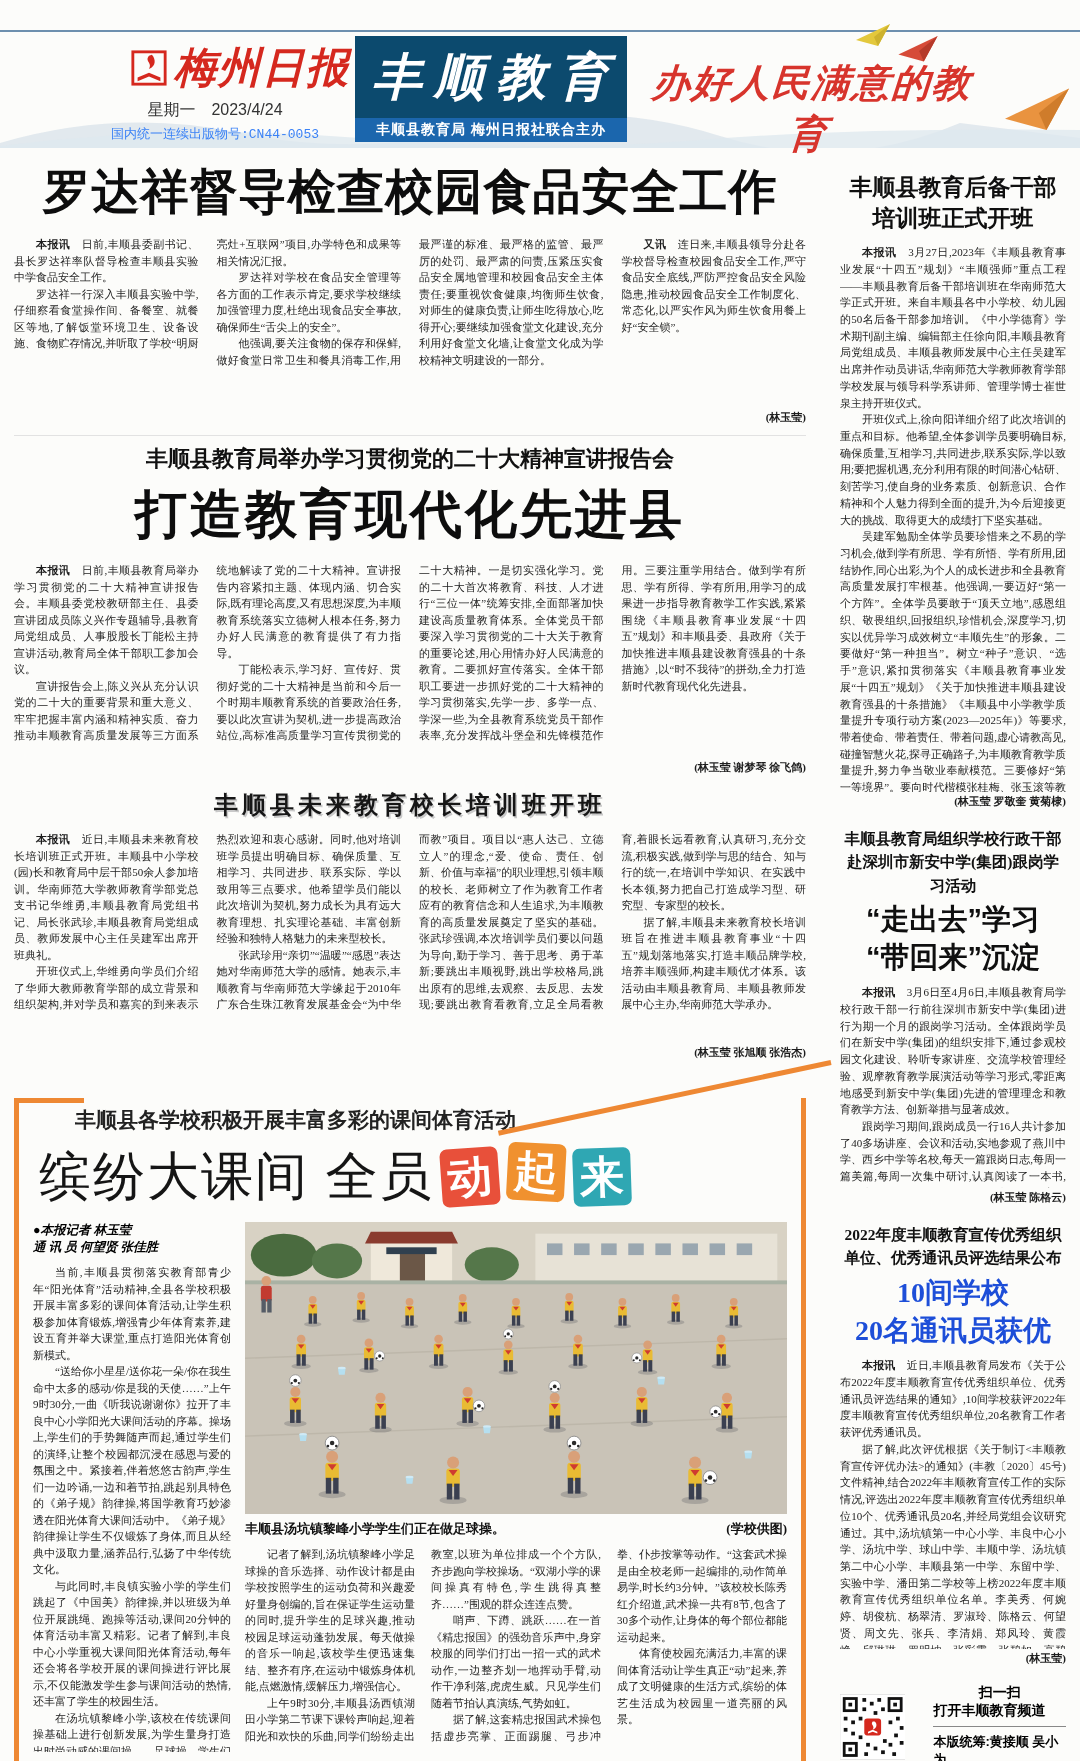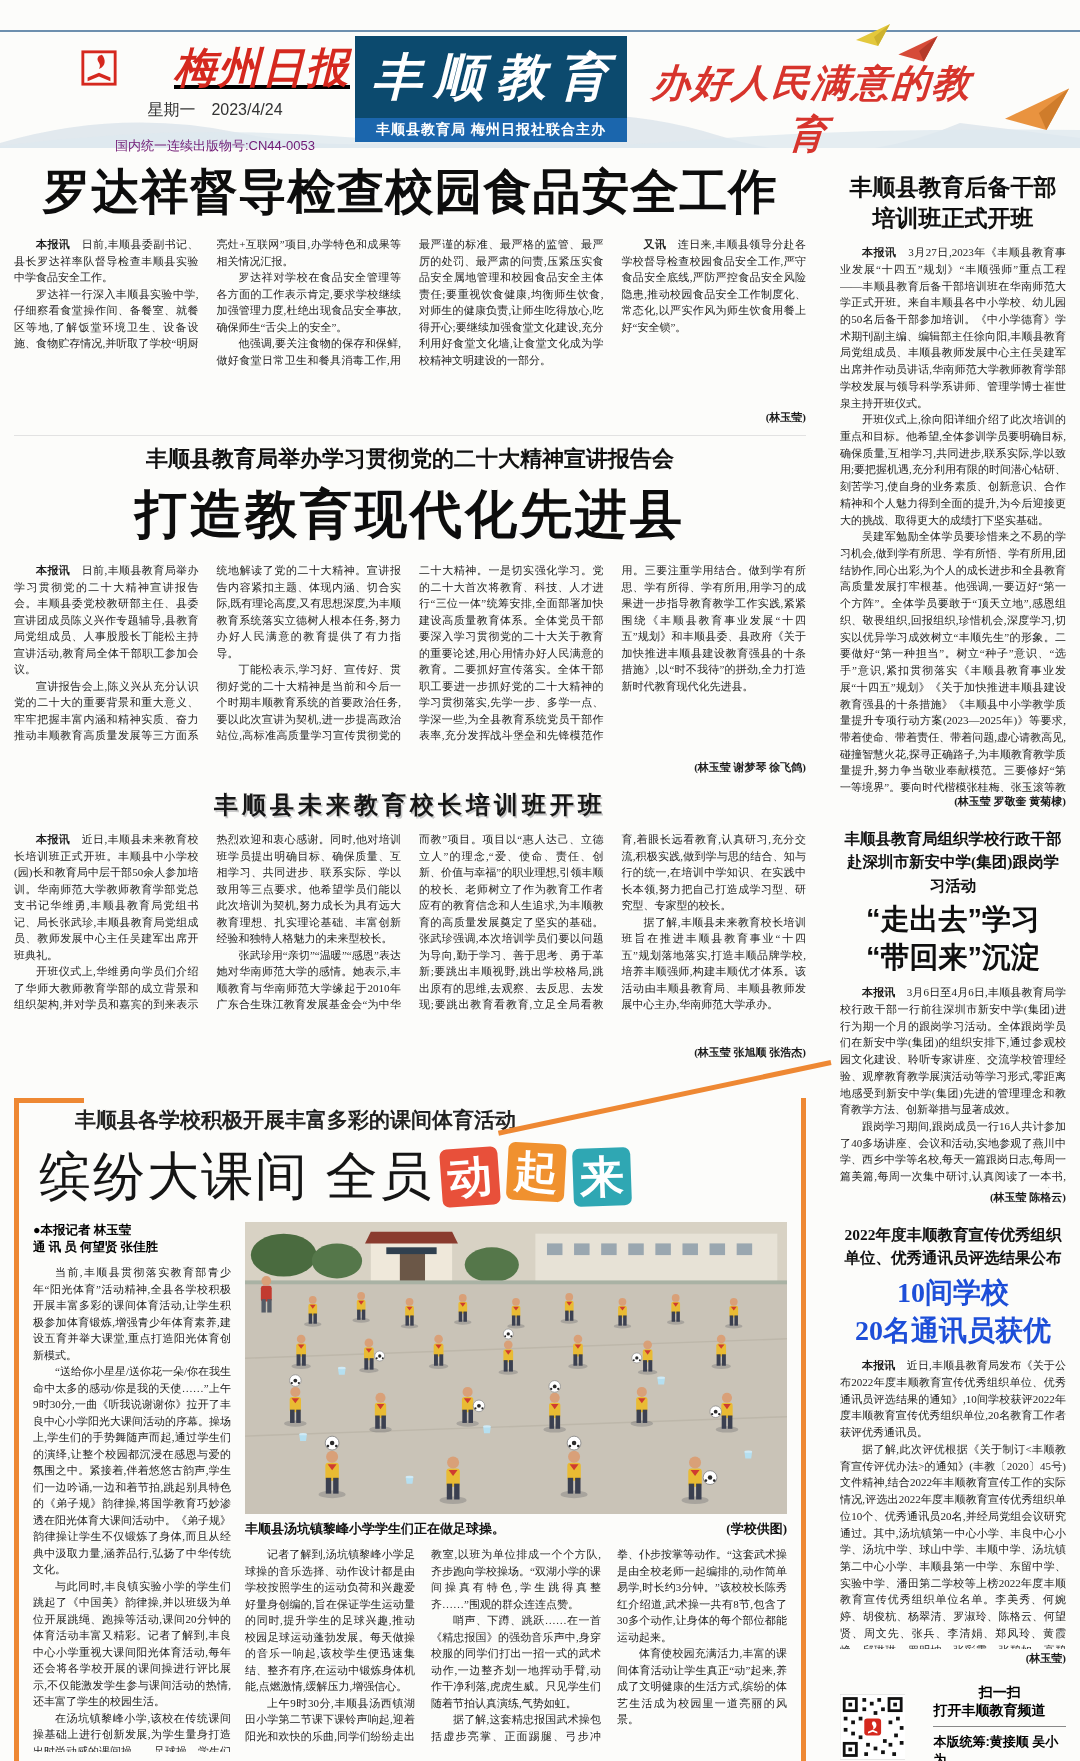--- a/index.html
+++ b/index.html
@@ -3,24 +3,24 @@
 <meta charset="utf-8">
 <style>
   * { margin:0; padding:0; box-sizing:border-box; }
   body { background:#e8e8e8; font-family:"Liberation Serif","DejaVu Serif",serif; }
   .page { position:relative; width:1080px; height:1761px; margin:0 auto; background:#fcfcfa; overflow:hidden; }
 
   
   .header { position:relative; height:148px; }
   .topline { position:absolute; top:30px; left:0; right:0; height:2px; background:#6d8fae; }
   .mast { position:absolute; left:80px; top:40px; width:270px; text-align:center; }
-  .brandrow { display:flex; align-items:center; justify-content:space-between; gap:6px;text-decoration:underline; }
+  .brandrow { display:flex; align-items:center; justify-content:flex-end; gap:6px; }
   .brand { font-size:42px; font-weight:900; color:#d5281e; letter-spacing:2px; font-style:italic; }
   .dateline { margin-top:4px; font-size:16px; color:#333; font-family:"Liberation Sans",sans-serif; }
-  .pubno { margin-top:16px; font-size:13px; color:#701a75; font-family:Liberation Sans, sans-serif; }
+  .pubno { margin-top:4px; font-size:13px; color:#3b82f6; font-family:Liberation Mono, monospace; }
   .secbox { position:absolute; left:355px; top:36px; width:272px; height:82px; background:#0c4a6e;
             display:flex; align-items:center; justify-content:center; }
   .secname { color:#fff; font-size:50px; font-weight:900; letter-spacing:12px; font-style:italic; padding-left:10px; }
   .secbar { position:absolute; left:355px; top:118px; width:272px; height:24px; background:#1b66ad;
             color:#fff; font-size:14px; font-weight:700; display:flex; align-items:center; justify-content:center;
             font-family:"Liberation Sans",sans-serif; letter-spacing:1px; }
   .slogan { position:absolute; left:645px; top:58px; width:330px; text-align:center;
             color:#d7342c; font-size:38px; font-weight:900; font-style:italic; letter-spacing:2px; transform:skewX(-4deg); }
   .mountains { position:absolute; left:0; bottom:0; width:100%; height:60px; }
   .plane { position:absolute; }
@@ -61,21 +61,21 @@
   .feat-titlerow { display:flex; align-items:center; gap:8px; padding-left:6px; margin:8px 0 10px; }
   .feat-title { font-size:52px; font-weight:400; color:#151515; letter-spacing:2px; font-family:"Liberation Sans",sans-serif; }
   .tile { width:58px; height:58px; border-radius:7px; color:#fff; font-size:44px; font-weight:900;
           display:flex; align-items:center; justify-content:center; font-family:"Liberation Sans",sans-serif; }
   .tile-red { background:#e8503a; transform:rotate(-4deg); }
   .tile-orange { background:#f0912f; transform:rotate(3deg) translateY(-5px); }
   .tile-teal { background:#2fa7b3; transform:rotate(-2deg); }
   .feat-inner { display:flex; gap:14px; height:548px; overflow:hidden; }
   .feat-left { width:198px; flex:none; overflow:hidden; }
   .reporters { font-size:12.5px; font-weight:700; margin-bottom:8px; text-indent:0; }
-  .reporters div { text-indent:0; }
+  .reporters div { text-indent:0;font-style:italic; }
   .feat-left .body-txt { height:488px; }
   .feat-right { flex:1; display:flex; flex-direction:column; }
   .photo { width:100%; height:292px; display:block; }
   .caption-row { display:flex; justify-content:space-between; font-size:13px; font-weight:700; margin:6px 0 8px; color:#111; }
   .feat-cols { columns:3; column-gap:16px; height:222px; }
 
   
   .r-art { margin-bottom:18px; }
   .r1-head { text-align:center; font-size:23px; font-weight:900; line-height:1.35; color:#0f0f0f; margin-bottom:10px; }
   .r-body { font-size:11px; line-height:1.52; text-align:justify; color:#1d1d1d; overflow:hidden; }

